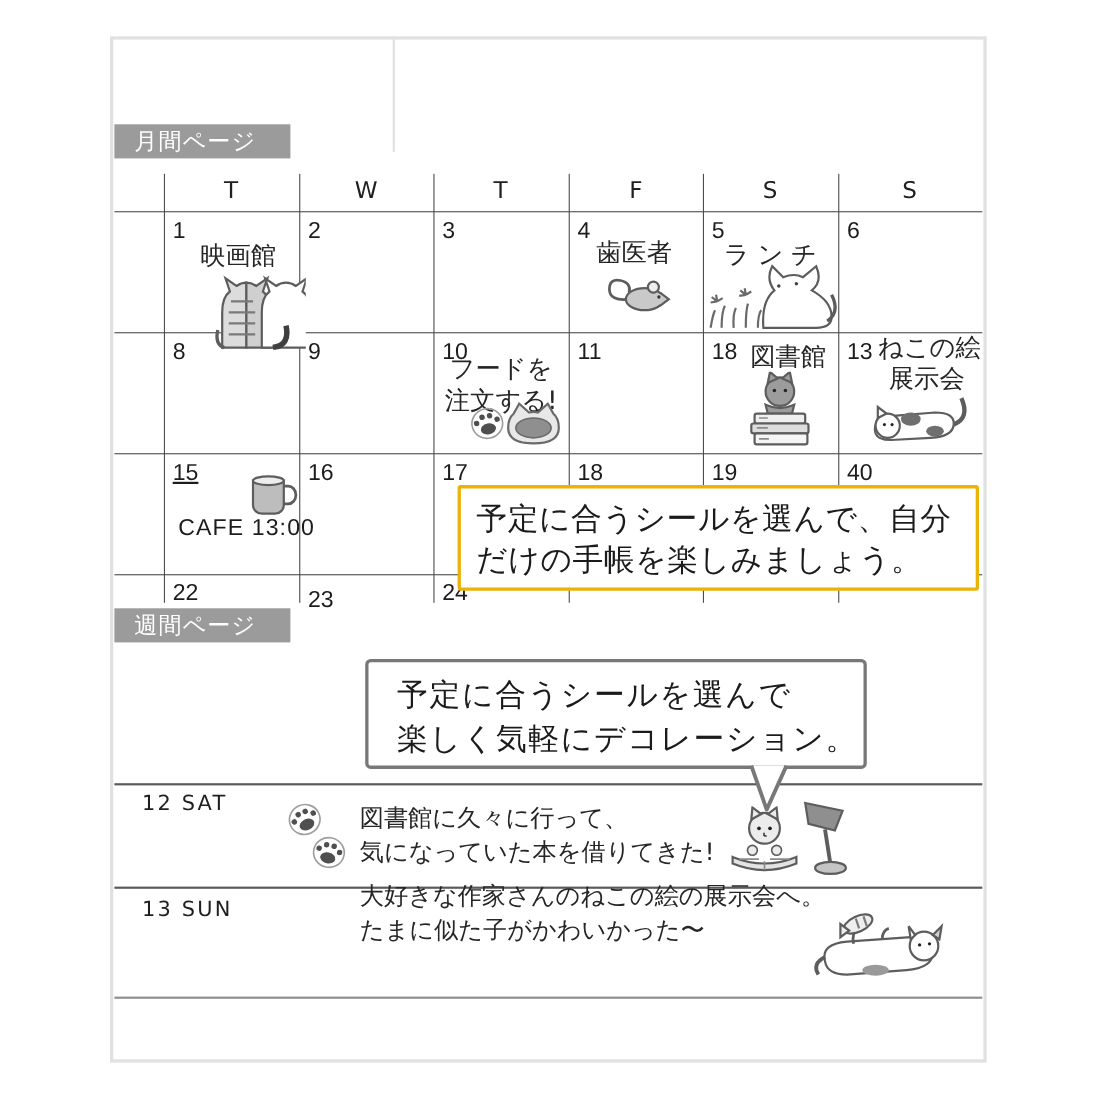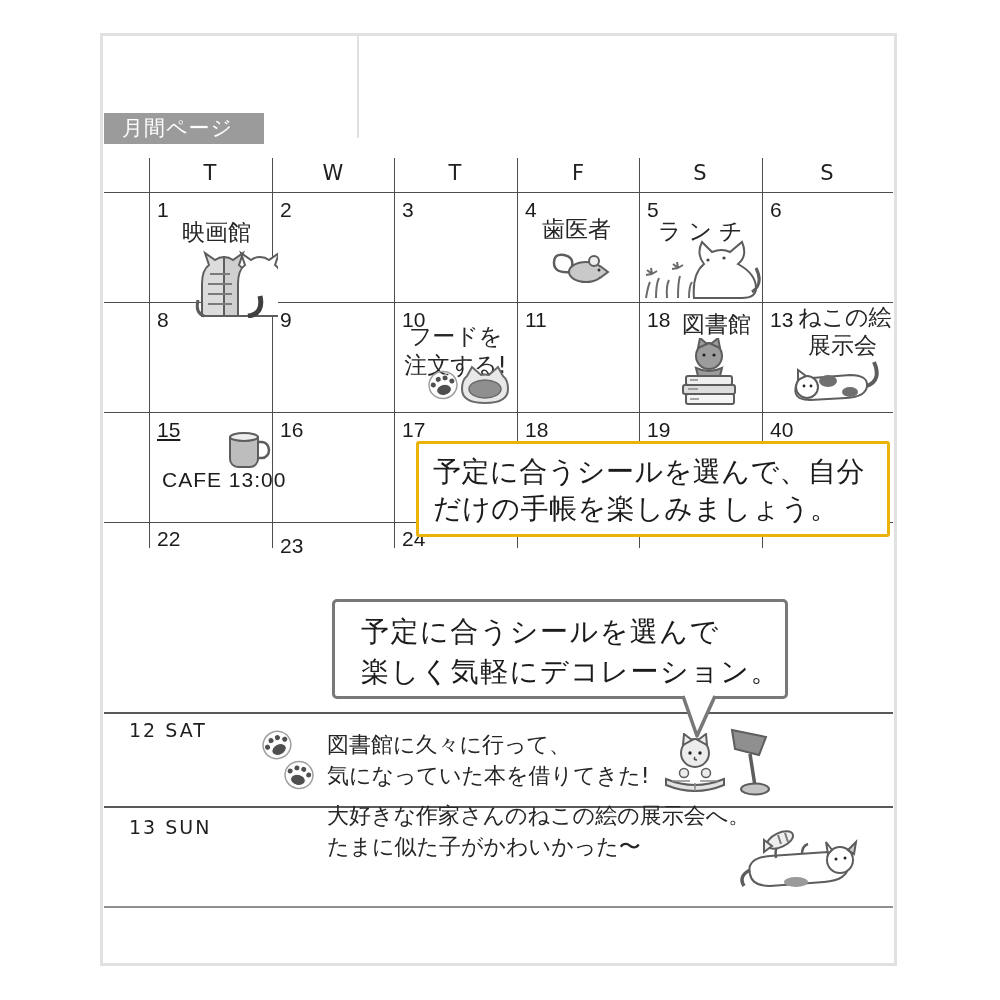--- a/index.html
+++ b/index.html
@@ -188,20 +188,21 @@
       <path d="M36,12 h4 a7,8 0 0 1 0,16 h-4" fill="none" stroke="#5d5d5d" stroke-width="2.5"></path>
       <ellipse cx="22" cy="7" rx="14" ry="4" fill="#ededed" stroke="#5d5d5d" stroke-width="2"></ellipse>
     </svg>
   </div>
 
   <div class="abs callout">
     <div>予定に合うシールを選んで、自分</div>
     <div>だけの手帳を楽しみましょう。</div>
   </div>
 
+  <div class="abs section-label label-z" style="left:104px;top:553px;">週間ページ</div>
 
   <div class="abs bubble">
     <div>予定に合うシールを選んで</div>
     <div>楽しく気軽にデコレーション。</div>
   </div>
   <div class="abs" style="left:672px;top:694px;z-index:7;">
     <svg width="54" height="46" viewBox="0 0 54 46">
       <polygon points="11,2 25,42 43,2" fill="#ffffff"></polygon>
       <path d="M11,2 L25,42 L43,2" fill="none" stroke="#787878" stroke-width="3.5" stroke-linejoin="round"></path>
     </svg>

